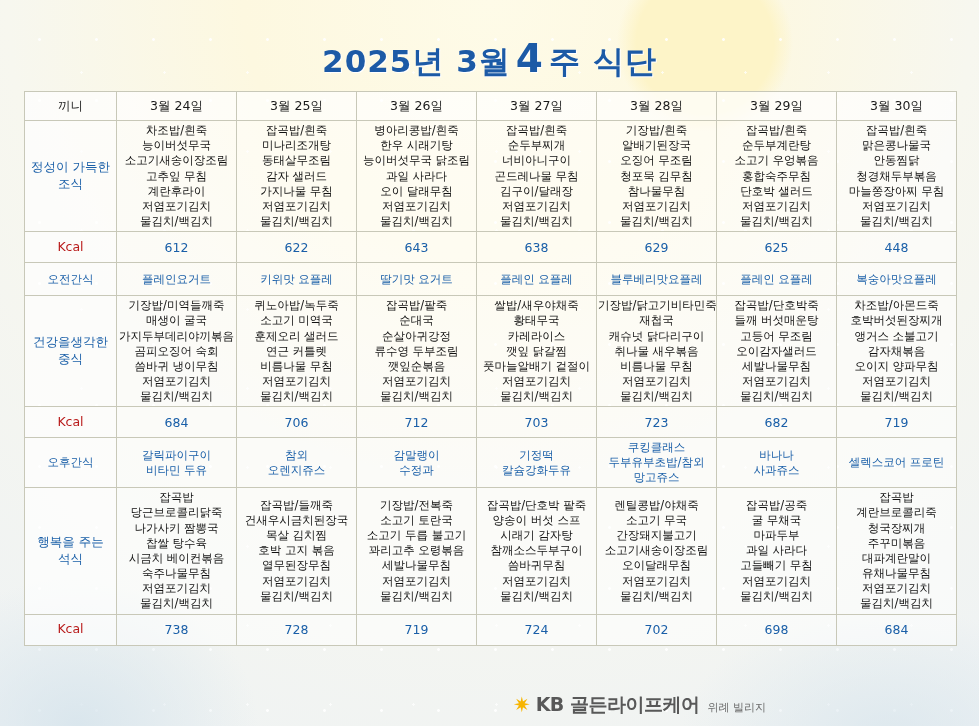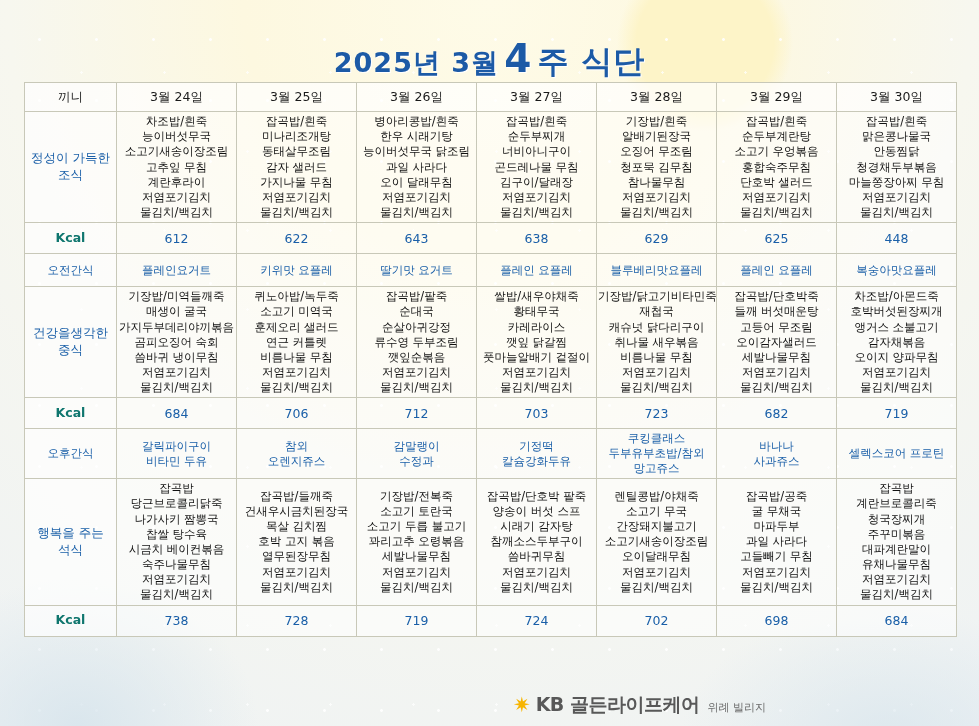--- a/index.html
+++ b/index.html
@@ -61,27 +61,27 @@
     text-align: center;
     white-space: nowrap;
   }
   .title span {
     font-family: "DejaVu Sans", "Liberation Sans", sans-serif;
     font-weight: bold;
     color: #1c5aa6;
     letter-spacing: 1px;
     text-shadow: 1px 1px 0 #ffffff;
   }
-  .title .t-main { font-size: 27px; text-align: center; }
+  .title .t-main { font-size: 31px; text-align: center; }
   .title .t-week { font-size: 39px; }
   .title .t-rest { font-size: 31px; }
 
   table.menu {
     position: absolute;
-    top: 82px;
+    top: 91px;
     left: 24px;
     width: 932px;
     border-collapse: collapse;
     table-layout: fixed;
     background: rgba(255,255,255,0.55);
   }
   table.menu td, table.menu th {
     border: 1px solid #c8c8b8;
     vertical-align: middle;
     text-align: center;
@@ -98,21 +98,21 @@
     background: rgba(255,255,255,0.4);
   }
   th.hdr.rowlabel { font-size: 12.5px; }
 
   td.rowlabel {
     font-size: 12.5px;
     color: #1a5fa8;
     line-height: 1.35;
     background: rgba(255,255,255,0.35);
   }
-  td.rowlabel.kcal { color: #0f766e; font-weight: bold; }
+  td.rowlabel.kcal { color: #b91c1c; }
   td.rowlabel.snack { color: #1a5fa8; }
 
   td.meal {
     font-size: 11.5px;
     line-height: 1.32;
     color: #111;
     padding: 5px 2px;
   }
   td.meal div { white-space: nowrap; }
 

